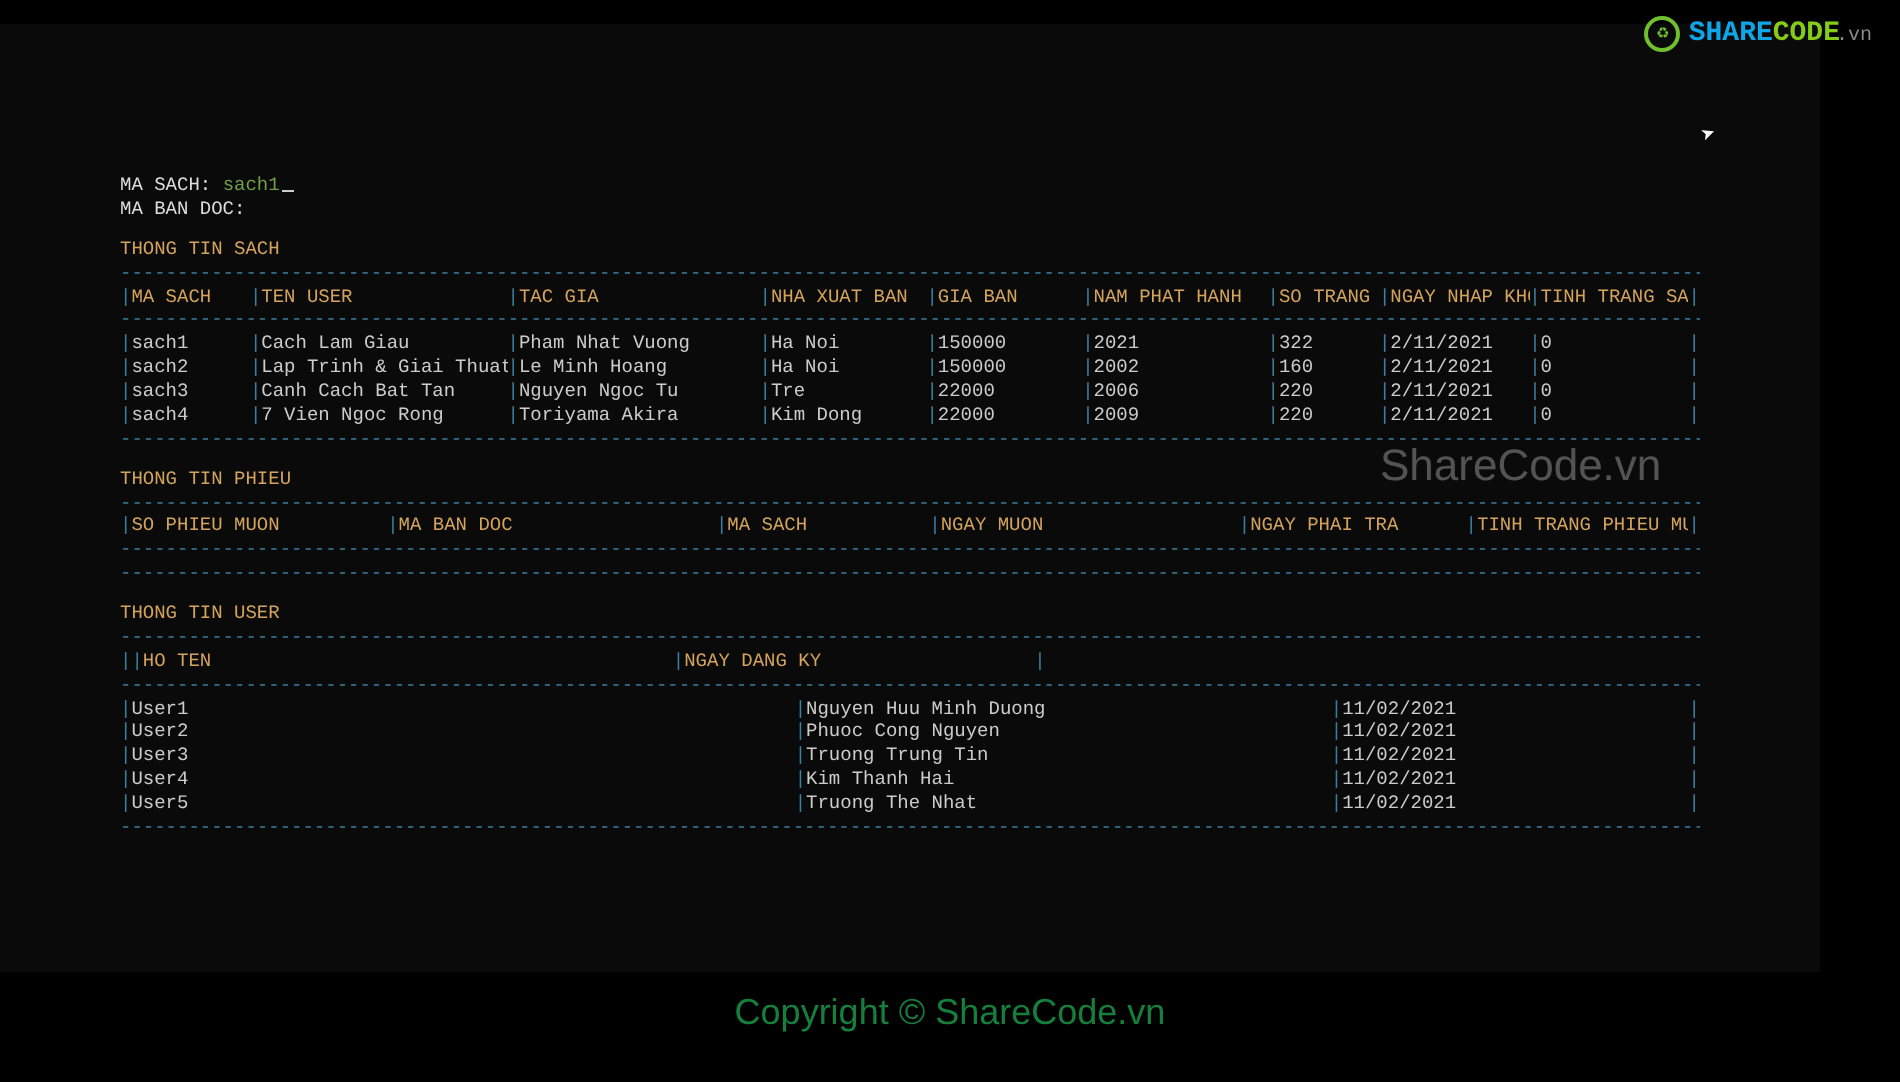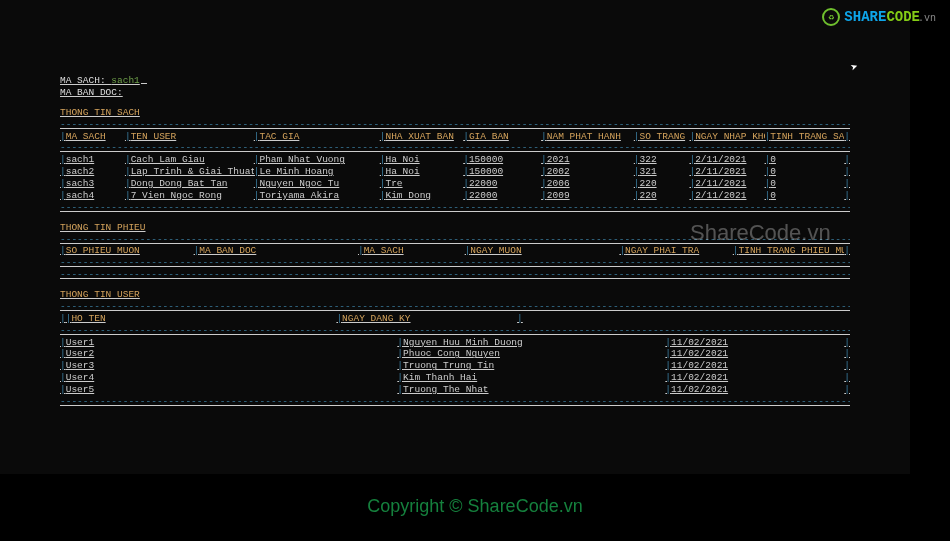--- a/index.html
+++ b/index.html
@@ -8,27 +8,26 @@
     height: 541px;
     background: #000;
     font-family: "Courier New", Consolas, monospace;
     font-size: 9.5px;
     color: #ccc;
     position: relative;
     overflow: hidden;
   }
   .console {
     position: absolute;
-    top: 0; left: 0;
+    top: 12px; left: 0;
     width: 910px;
     height: 474px;
     background: #0a0a0a;
     padding: 75px 60px 10px 60px;
     line-height: 1.25;
-    text-decoration: underline;
   }
   .logo {
     position: absolute;
     top: 8px;
     right: 14px;
     font-size: 14px;
     font-weight: bold;
     display: flex;
     align-items: center;
     gap: 4px;
@@ -150,32 +149,32 @@
         <span class="cell b1">Lap Trinh &amp; Giai Thuat</span>
         <span class="pipe">|</span>
         <span class="cell b2">Le Minh Hoang</span>
         <span class="pipe">|</span>
         <span class="cell b3">Ha Noi</span>
         <span class="pipe">|</span>
         <span class="cell b4">150000</span>
         <span class="pipe">|</span>
         <span class="cell b5">2002</span>
         <span class="pipe">|</span>
-        <span class="cell b6">321</span>
+        <span class="cell b6">160</span>
         <span class="pipe">|</span>
         <span class="cell b7">2/11/2021</span>
         <span class="pipe">|</span>
         <span class="cell b8">0</span>
         <span class="pipe">|</span>
       </div>
       <div class="data-row">
         <span class="pipe">|</span>
         <span class="cell b0">sach3</span>
         <span class="pipe">|</span>
-        <span class="cell b1">Dong Dong Bat Tan</span>
+        <span class="cell b1">Canh Cach Bat Tan</span>
         <span class="pipe">|</span>
         <span class="cell b2">Nguyen Ngoc Tu</span>
         <span class="pipe">|</span>
         <span class="cell b3">Tre</span>
         <span class="pipe">|</span>
         <span class="cell b4">22000</span>
         <span class="pipe">|</span>
         <span class="cell b5">2006</span>
         <span class="pipe">|</span>
         <span class="cell b6">220</span>

